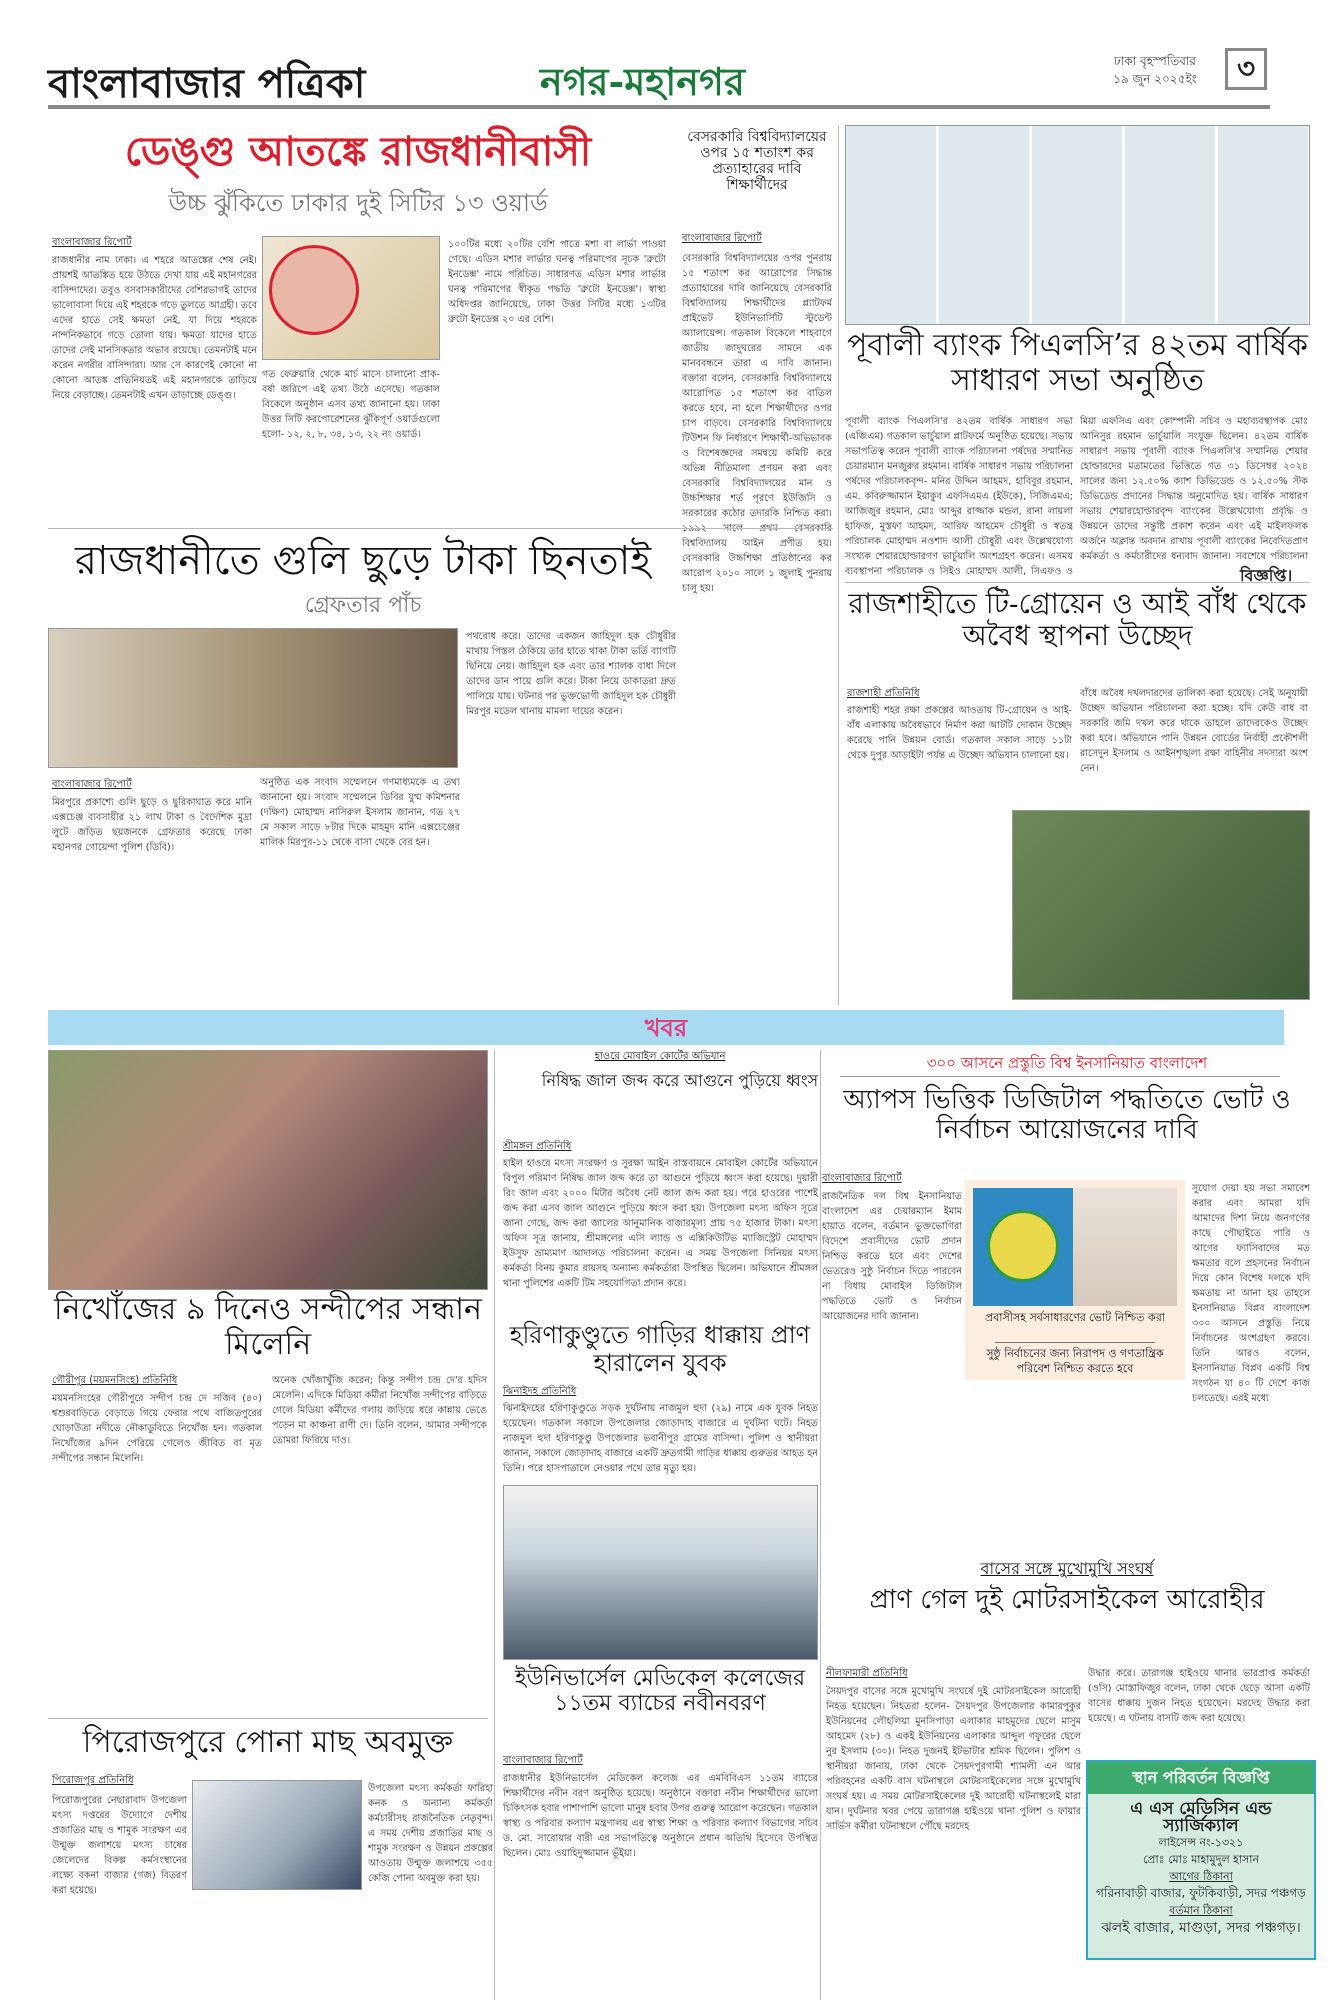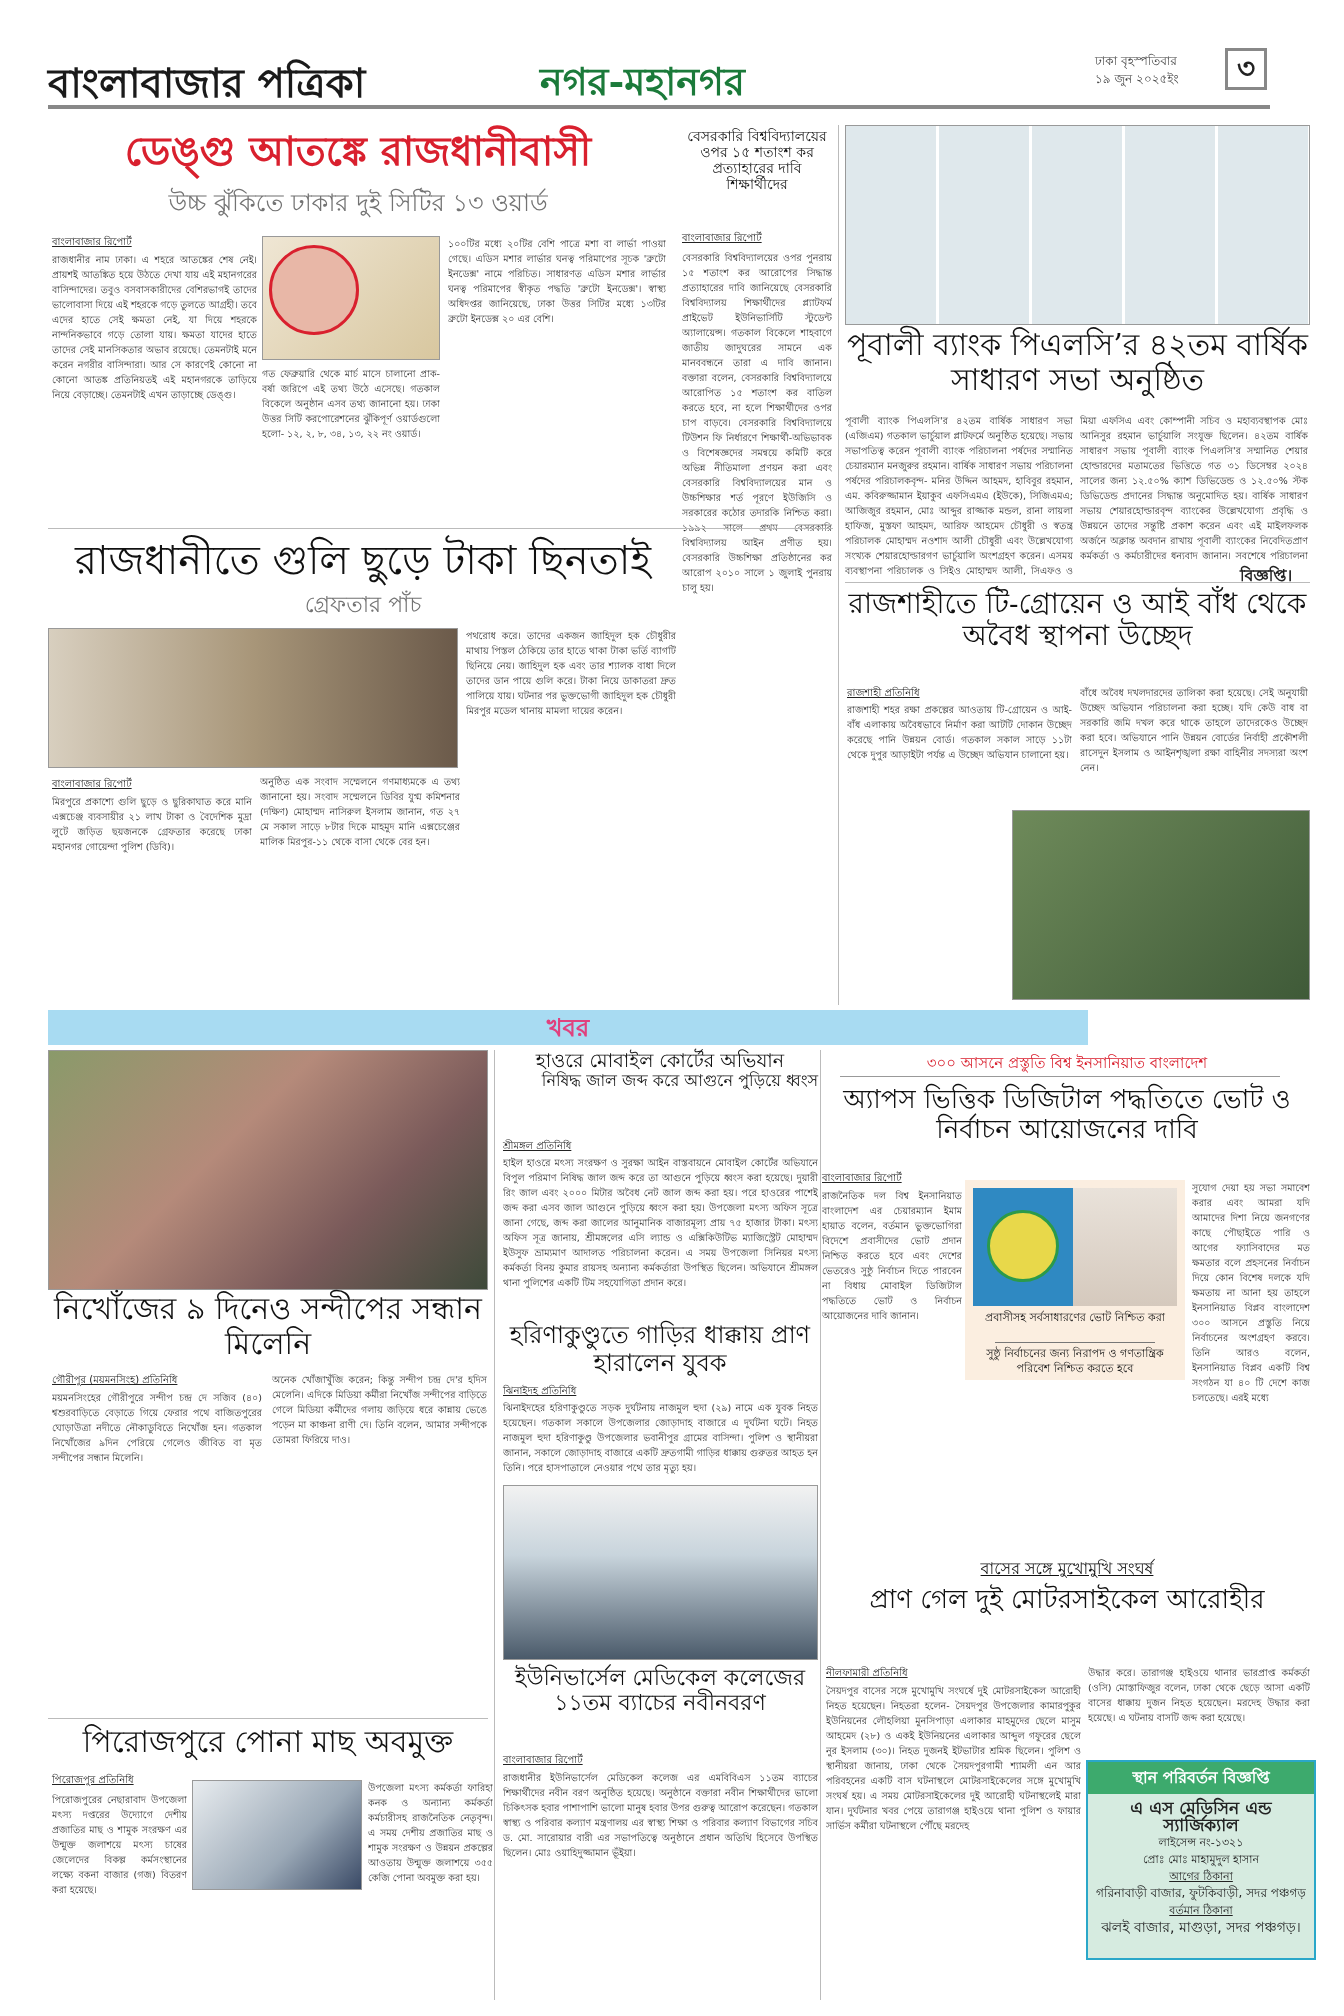--- a/index.html
+++ b/index.html
@@ -1,30 +1,30 @@
 <!DOCTYPE html>
 <html><head>
 <meta charset="utf-8">
 <style>
 *{box-sizing:border-box;margin:0;padding:0}
 body{width:1344px;height:2016px;background:#fff;font-family:"DejaVu Sans",sans-serif;color:#222;position:relative;overflow:hidden}
 .abs{position:absolute}
 .masthead-title{left:48px;top:52px;font-size:40px;font-weight:bold;color:#1a1a1a;font-family:"DejaVu Serif",serif}
 .section-title{left:540px;top:52px;font-size:38px;font-weight:bold;color:#1b7a3a;font-family:"DejaVu Serif",serif}
-.date{left:1095px;top:52px;font-size:12px;color:#444;line-height:18px;text-align:left;width:120px}
+.date{left:1095px;top:52px;font-size:12px;color:#444;line-height:18px;text-align:center;width:120px}
 .pageno{left:1225px;top:48px;width:42px;height:42px;border:3px solid #888;font-size:28px;text-align:center;line-height:36px;font-weight:bold}
 .rule{left:48px;top:105px;width:1222px;height:4px;background:#888}
 .head{font-family:"DejaVu Serif",serif;text-align:center;color:#111;line-height:1.15}
 .red{color:#d9202e}
 .grey{color:#737373}
 .body-text{font-size:9.5px;line-height:15px;color:#333;text-align:justify;overflow:hidden}
 .byline{font-size:10px;text-decoration:underline;color:#222;font-weight:normal}
 .photo{background:linear-gradient(135deg,#c9b79a,#8d7a66);border:1px solid #999}
 .photo-green{background:linear-gradient(135deg,#6e8a5a,#3f5a38)}
-.banner{left:48px;top:1010px;width:1040px;height:35px;background:#a8dbf2}
+.banner{left:48px;top:1010px;width:1236px;height:35px;background:#a8dbf2}
 .banner-label{width:100%;text-align:center;font-size:24px;font-weight:bold;color:#e0417e;line-height:35px;font-family:"DejaVu Serif",serif}
 .vrule{width:1px;background:#bbb}
 .hrule{height:1px;background:#bbb}
 .notice{left:1086px;top:1760px;width:230px;height:200px;border:2px solid #2aa7c9;background:#d6ebe0}
 .notice-head{background:#3daa6d;color:#fff;font-size:16px;font-weight:bold;text-align:center;height:32px;line-height:32px;font-family:"DejaVu Serif",serif}
 .notice-body{text-align:center;padding:6px 4px;font-size:11px;line-height:17px;color:#222}
 .notice-body .big{font-size:17px;font-weight:bold}
 .notice-body .ul{text-decoration:underline}
 .panel{background:#fbeee0}
 </style>
@@ -80,21 +80,21 @@
 <div class="abs banner">
   <div class="banner-label">খবর</div>
 </div>
 
 <div class="abs photo" style="left:48px;top:1050px;width:440px;height:240px;background:linear-gradient(135deg,#8a9a6a,#b58a7a 40%,#7a5a5a 70%,#3e4a3a)"></div>
 <div class="abs head" style="left:48px;top:1292px;width:440px;font-size:30px">নিখোঁজের ৯ দিনেও সন্দীপের সন্ধান মিলেনি</div>
 <div class="abs byline" style="left:52px;top:1372px">গৌরীপুর (ময়মনসিংহ) প্রতিনিধি</div>
 <div class="abs body-text" style="left:52px;top:1390px;width:210px;height:325px">ময়মনসিংহের গৌরীপুরে সন্দীপ চন্দ্র দে সজিব (৪০) শ্বশুরবাড়িতে বেড়াতে গিয়ে ফেরার পথে বাজিতপুরের ঘোড়াউত্রা নদীতে নৌকাডুবিতে নিখোঁজ হন। গতকাল নিখোঁজের ৯দিন পেরিয়ে গেলেও জীবিত বা মৃত সন্দীপের সন্ধান মিলেনি।</div>
 <div class="abs body-text" style="left:272px;top:1372px;width:215px;height:343px">অনেক খোঁজাখুঁজি করেন; কিন্তু সন্দীপ চন্দ্র দে'র হদিস মেলেনি। এদিকে মিডিয়া কর্মীরা নিখোঁজ সন্দীপের বাড়িতে গেলে মিডিয়া কর্মীদের গলায় জড়িয়ে ধরে কান্নায় ভেঙে পড়েন মা কাঞ্চনা রাণী দে। তিনি বলেন, আমার সন্দীপকে তোমরা ফিরিয়ে দাও।</div>
 
-<div class="abs head" style="left:500px;top:1050px;width:320px;font-size:19px;">হাওরে মোবাইল কোর্টের অভিযান</div>
+<div class="abs head" style="left:500px;top:1050px;width:320px;font-size:10px;text-decoration:underline">হাওরে মোবাইল কোর্টের অভিযান</div>
 <div class="abs head" style="left:520px;top:1072px;width:320px;font-size:16px">নিষিদ্ধ জাল জব্দ করে আগুনে পুড়িয়ে ধ্বংস</div>
 <div class="abs byline" style="left:503px;top:1138px">শ্রীমঙ্গল প্রতিনিধি</div>
 <div class="abs body-text" style="left:503px;top:1155px;width:315px;height:160px">হাইল হাওরে মৎস্য সংরক্ষণ ও সুরক্ষা আইন বাস্তবায়নে মোবাইল কোর্টের অভিযানে বিপুল পরিমাণ নিষিদ্ধ জাল জব্দ করে তা আগুনে পুড়িয়ে ধ্বংস করা হয়েছে। দুয়ারী রিং জাল এবং ২০০০ মিটার অবৈধ নেট জাল জব্দ করা হয়। পরে হাওরের পাশেই জব্দ করা এসব জাল আগুনে পুড়িয়ে ধ্বংস করা হয়। উপজেলা মৎস্য অফিস সূত্রে জানা গেছে, জব্দ করা জালের আনুমানিক বাজারমূল্য প্রায় ৭৫ হাজার টাকা। মৎস্য অফিস সূত্র জানায়, শ্রীমঙ্গলের এসি ল্যান্ড ও এক্সিকিউটিভ ম্যাজিস্ট্রেট মোহাম্মদ ইউসুফ ভ্রাম্যমাণ আদালত পরিচালনা করেন। এ সময় উপজেলা সিনিয়র মৎস্য কর্মকর্তা বিনয় কুমার রায়সহ অন্যান্য কর্মকর্তারা উপস্থিত ছিলেন। অভিযানে শ্রীমঙ্গল থানা পুলিশের একটি টিম সহযোগিতা প্রদান করে।</div>
 
 <div class="abs head" style="left:500px;top:1322px;width:320px;font-size:24px">হরিণাকুণ্ডুতে গাড়ির ধাক্কায় প্রাণ হারালেন যুবক</div>
 <div class="abs byline" style="left:503px;top:1383px">ঝিনাইদহ প্রতিনিধি</div>
 <div class="abs body-text" style="left:503px;top:1400px;width:315px;height:80px">ঝিনাইদহের হরিণাকুণ্ডুতে সড়ক দুর্ঘটনায় নাজমুল হুদা (২৯) নামে এক যুবক নিহত হয়েছেন। গতকাল সকালে উপজেলার জোড়াদাহ বাজারে এ দুর্ঘটনা ঘটে। নিহত নাজমুল হুদা হরিণাকুণ্ডু উপজেলার ভবানীপুর গ্রামের বাসিন্দা। পুলিশ ও স্থানীয়রা জানান, সকালে জোড়াদাহ বাজারে একটি দ্রুতগামী গাড়ির ধাক্কায় গুরুতর আহত হন তিনি। পরে হাসপাতালে নেওয়ার পথে তার মৃত্যু হয়।</div>
 
 <div class="abs photo" style="left:503px;top:1485px;width:315px;height:175px;background:linear-gradient(180deg,#f2f2f2,#c8d4dc 40%,#4a5a6a)"></div>
 <div class="abs head" style="left:500px;top:1665px;width:320px;font-size:22px">ইউনিভার্সেল মেডিকেল কলেজের ১১তম ব্যাচের নবীনবরণ</div>

